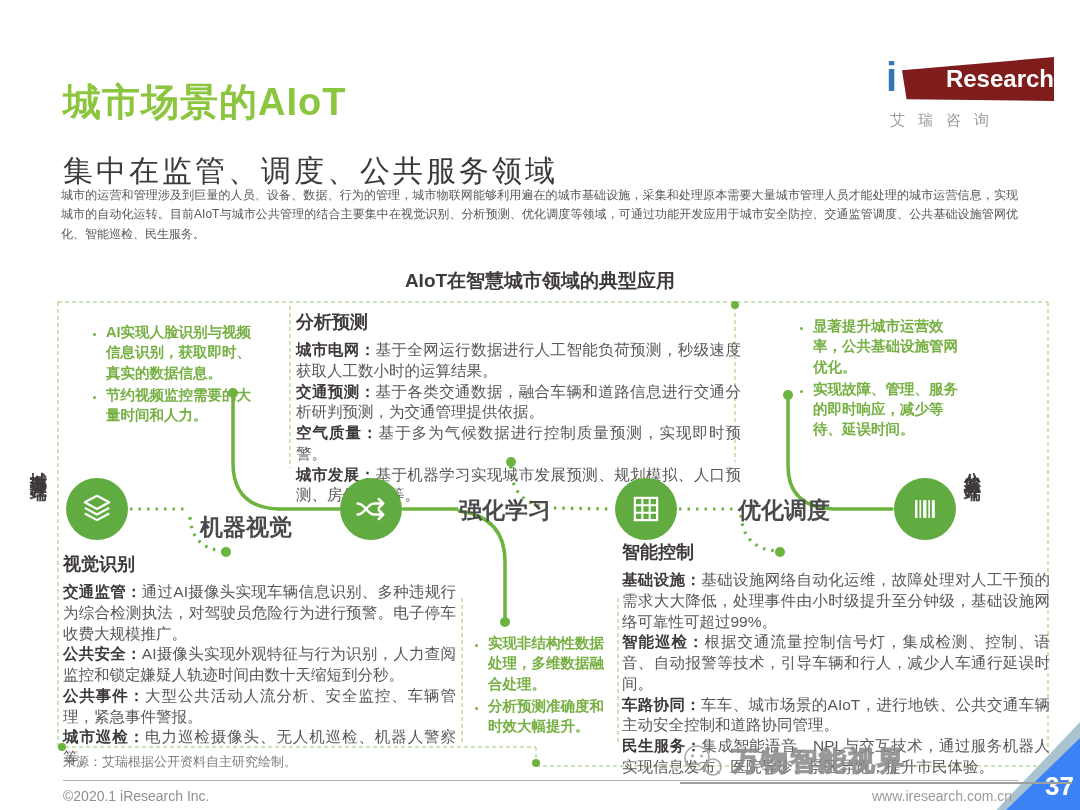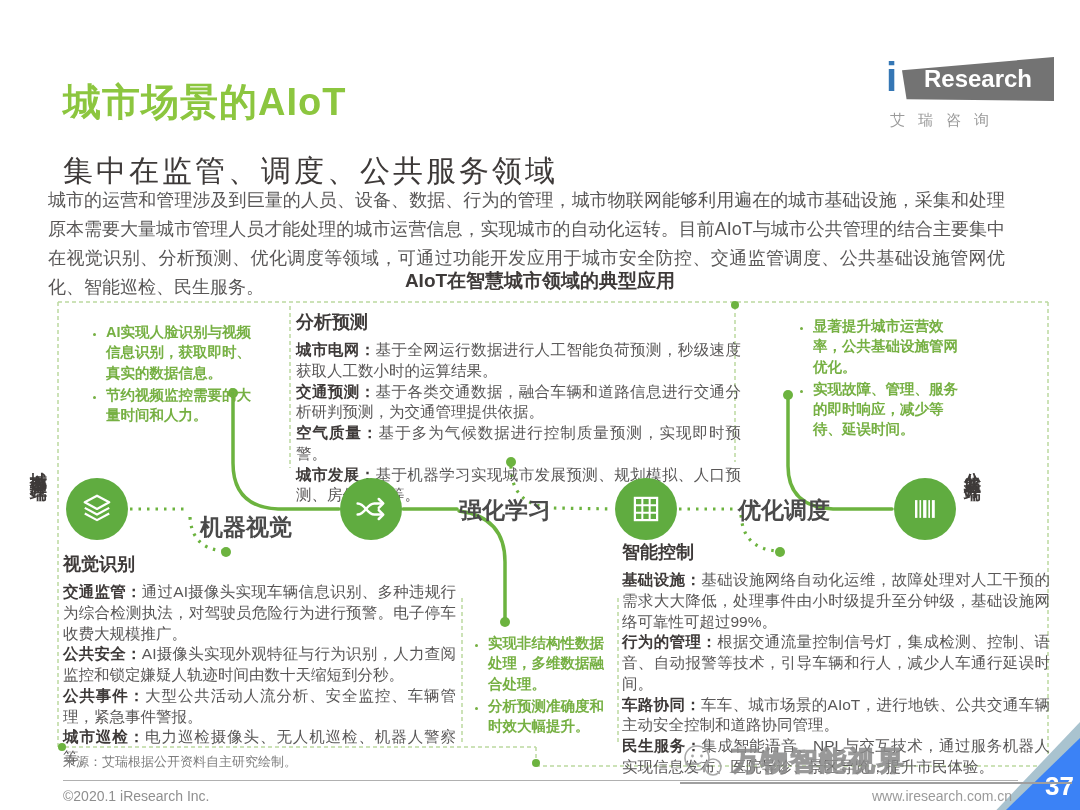--- a/index.html
+++ b/index.html
@@ -6,25 +6,25 @@
   body{font-family:"Liberation Sans","DejaVu Sans",sans-serif;}
   .page{position:relative;width:1080px;height:810px;background:#fff;overflow:hidden;}
   svg.overlay{position:absolute;left:0;top:0;z-index:1;pointer-events:none;}
 
   
   .title{position:absolute;left:63px;top:52px;font-size:38px;font-weight:bold;color:#8cc63f;letter-spacing:1px;z-index:2;}
   .subtitle{position:absolute;left:63px;top:126px;font-size:30px;font-weight:normal;color:#3e3a39;letter-spacing:3px;z-index:2;}
   .logo{position:absolute;left:886px;top:55px;width:190px;z-index:2;}
   .logo-row{position:relative;height:48px;}
   .logo-i{position:absolute;left:0;top:0;font-size:40px;font-weight:bold;color:#3577b5;font-style:normal;z-index:3;}
-  .logo-flag{position:absolute;left:16px;top:2px;width:152px;height:44px;background:#737373;clip-path:polygon(0 30%,100% 0,100% 100%,3% 96%);display:flex;align-items:center;justify-content:center;}
+  .logo-flag{position:absolute;left:16px;top:2px;width:152px;height:44px;background:#7f1d1d;clip-path:polygon(0 30%,100% 0,100% 100%,3% 96%);display:flex;align-items:center;justify-content:flex-end;}
   .logo-flag span{color:#fff;font-size:24px;font-weight:bold;}
   .logo-cn{margin-top:8px;margin-left:4px;font-size:15px;color:#9b9b9b;letter-spacing:13px;white-space:nowrap;}
 
-  .intro{position:absolute;left:48px;top:186px;width:957px;font-size:18px;line-height:1.62;color:#595757;text-align:justify;margin:0;z-index:2;}
+  .intro{position:absolute;left:61px;top:186px;width:957px;font-size:12px;line-height:1.62;color:#595757;text-align:justify;margin:0;z-index:2;}
   .diagram-title{position:absolute;left:0;top:268px;width:1080px;text-align:center;font-size:19px;font-weight:bold;color:#3e3a39;z-index:2;}
 
   
   ul.benefit{position:absolute;margin:0;padding:0 0 0 18px;list-style:disc;color:#76b043;font-weight:bold;font-size:14.5px;line-height:1.4;z-index:2;}
   ul.benefit li{margin-bottom:2px;}
   ul.benefit li::marker{color:#76b043;font-size:11px;}
   .b-left{left:88px;top:322px;width:146px;}
   .b-mid{left:470px;top:633px;width:128px;}
   .b-right{left:795px;top:316px;width:148px;}
 
@@ -188,21 +188,21 @@
     <h3>视觉识别</h3>
     <p><b>交通监管：</b><span>通过AI摄像头实现车辆信息识别、多种违规行为综合检测执法，对驾驶员危险行为进行预警。电子停车收费大规模推广。</span></p>
     <p><b>公共安全：</b><span>AI摄像头实现外观特征与行为识别，人力查阅监控和锁定嫌疑人轨迹时间由数十天缩短到分秒。</span></p>
     <p><b>公共事件：</b><span>大型公共活动人流分析、安全监控、车辆管理，紧急事件警报。</span></p>
     <p><b>城市巡检：</b><span>电力巡检摄像头、无人机巡检、机器人警察等。</span></p>
   </div>
 
   <div class="sec sec-control">
     <h3>智能控制</h3>
     <p><b>基础设施：</b><span>基础设施网络自动化运维，故障处理对人工干预的需求大大降低，处理事件由小时级提升至分钟级，基础设施网络可靠性可超过99%。</span></p>
-    <p><b>行为的管理：</b><span>根据交通流量控制信号灯，集成检测、控制、语音、自动报警等技术，引导车辆和行人，减少人车通行延误时间。</span></p>
+    <p><b>智能巡检：</b><span>根据交通流量控制信号灯，集成检测、控制、语音、自动报警等技术，引导车辆和行人，减少人车通行延误时间。</span></p>
     <p><b>车路协同：</b><span>车车、城市场景的AIoT，进行地铁、公共交通车辆主动安全控制和道路协同管理。</span></p>
     <p><b>民生服务：</b><span>集成智能语音、NPL与交互技术，通过服务机器人实现信息发布、医院导诊、景区导览，提升市民体验。</span></p>
   </div>
 
   <div class="source">来源：艾瑞根据公开资料自主研究绘制。</div>
   <div class="divider"></div>
   <div class="copyright">©2020.1 iResearch Inc.</div>
   <a class="website" href="#">www.iresearch.com.cn</a>
 
   <div class="watermark">

